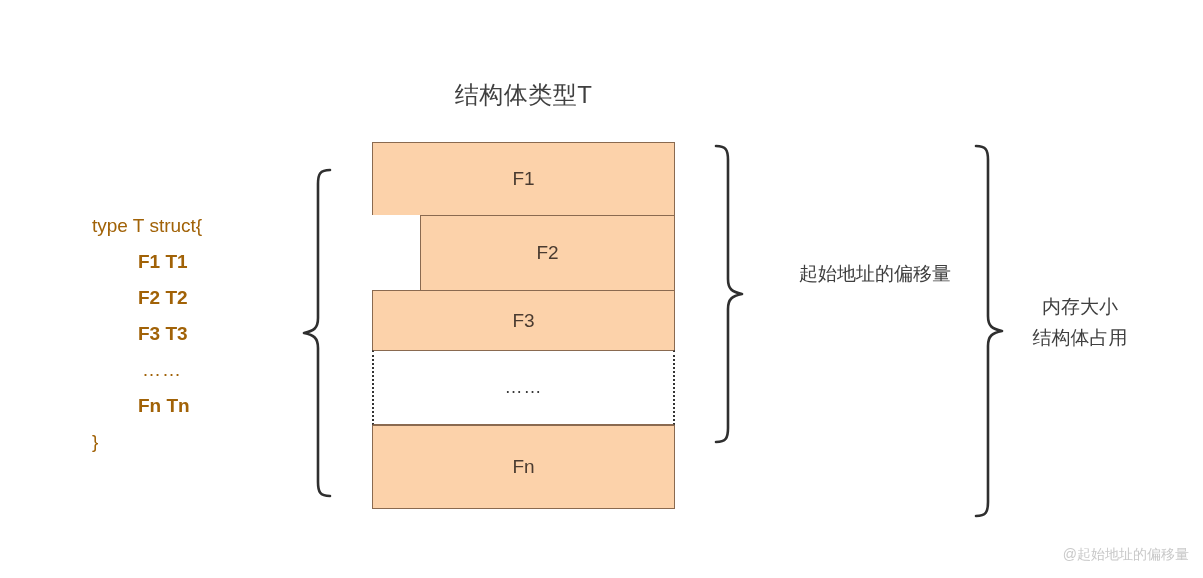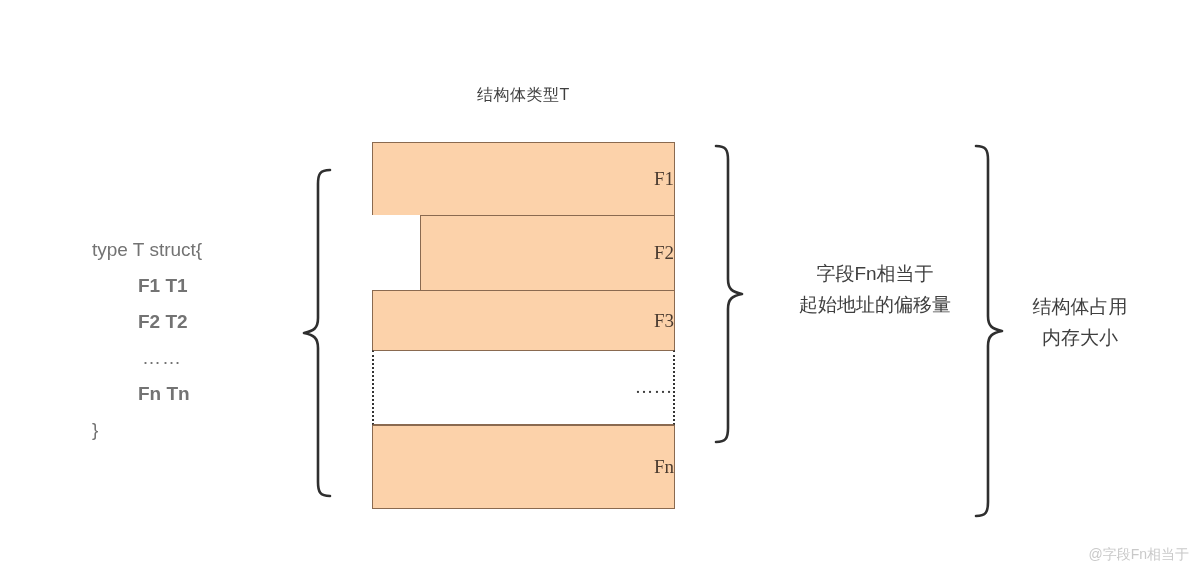--- a/index.html
+++ b/index.html
@@ -19,37 +19,36 @@
     overflow: hidden;
   }
 
   
   .diagram-title {
     position: absolute;
     left: 372px;
     top: 82px;
     width: 303px;
     text-align: center;
-    font-size: 16px;
+    font-size: 24px;
     line-height: 26px;
     color: #3f3f3f;
     letter-spacing: 0.5px;
     white-space: nowrap;
   }
 
   
   .code-block {
     position: absolute;
     left: 60px;
     top: 208px;
     width: 230px;
     font-size: 19px;
     line-height: 36px;
-    color: #737373;
-    margin-top: 24px;
+    color: #a16207;
   }
   .code-line {
     white-space: pre;
     text-align: center;
   }
   .code-line.lvl0 { text-align: left; padding-left: 32px; }
   .code-line.lvl1 { text-align: left; padding-left: 78px; font-weight: bold; }
   .code-line.dots {
     text-align: left;
     padding-left: 82px;
@@ -61,28 +60,27 @@
     position: absolute;
     left: 372px;
     top: 142px;
     width: 303px;
   }
   .field-row {
     position: relative;
     box-sizing: border-box;
     display: flex;
     align-items: center;
-    justify-content: flex-end;
+    justify-content: center;
     font-size: 19px;
     color: #4a3b30;
     background: #FCD2AA;
     border: 1px solid #8a6a50;
     border-top-width: 1px;
     border-bottom-width: 0;
-    font-family: Liberation Serif, serif;
   }
   .field-row.first { border-top-width: 1px; }
   .field-row.last  { border-bottom-width: 1px; }
   .field-row.gap {
     background: #ffffff;
     border-left: 2px dotted #333333;
     border-right: 2px dotted #333333;
     border-top: 1px solid #8a6a50;
     border-bottom: 1px solid #8a6a50;
     color: #3a3a3a;
@@ -122,20 +120,21 @@
 <body>
 
 <div id="canvas">
 
   <div class="diagram-title">结构体类型T</div>
 
   <div class="code-block">
     <div class="code-line lvl0">type T struct{</div>
     <div class="code-line lvl1">F1 T1</div>
     <div class="code-line lvl1">F2 T2</div>
+    <div class="code-line lvl1">F3 T3</div>
     <div class="code-line dots">……</div>
     <div class="code-line lvl1">Fn Tn</div>
     <div class="code-line lvl0">}</div>
   </div>
 
   <div class="brace" style="left:300px; top:168px;">
     <svg width="34" height="330" viewBox="0 0 34 330" fill="none">
       <path d="M30 2 C 20 2, 18 6, 18 16 L 18 150 C 18 160, 14 163, 4 165
                C 14 167, 18 170, 18 180 L 18 314 C 18 324, 20 328, 30 328" stroke="#2f2f2f" stroke-width="2.6" fill="none" stroke-linecap="round" stroke-linejoin="round"></path>
     </svg>
@@ -160,31 +159,30 @@
   </div>
 
   <div class="brace" style="left:712px; top:144px;">
     <svg width="34" height="300" viewBox="0 0 34 300" fill="none">
       <path d="M4 2 C 14 2, 16 6, 16 16 L 16 135 C 16 145, 20 148, 30 150
                C 20 152, 16 155, 16 165 L 16 284 C 16 294, 14 298, 4 298" stroke="#2f2f2f" stroke-width="2.6" fill="none" stroke-linecap="round" stroke-linejoin="round"></path>
     </svg>
   </div>
 
   <div class="annotation" id="offset-annotation">
-    <div>字段Fn相当于</div>
     <div>起始地址的偏移量</div>
   </div>
 
   <div class="brace" style="left:972px; top:144px;">
     <svg width="34" height="374" viewBox="0 0 34 374" fill="none">
       <path d="M4 2 C 14 2, 16 6, 16 16 L 16 172 C 16 182, 20 185, 30 187
                C 20 189, 16 192, 16 202 L 16 358 C 16 368, 14 372, 4 372" stroke="#2f2f2f" stroke-width="2.6" fill="none" stroke-linecap="round" stroke-linejoin="round"></path>
     </svg>
   </div>
 
   <div class="annotation" id="size-annotation">
+    <div>内存大小</div>
     <div>结构体占用</div>
-    <div>内存大小</div>
   </div>
 
-  <div class="watermark">@字段Fn相当于</div>
+  <div class="watermark">@起始地址的偏移量</div>
 
 </div>
 
 </body></html>

